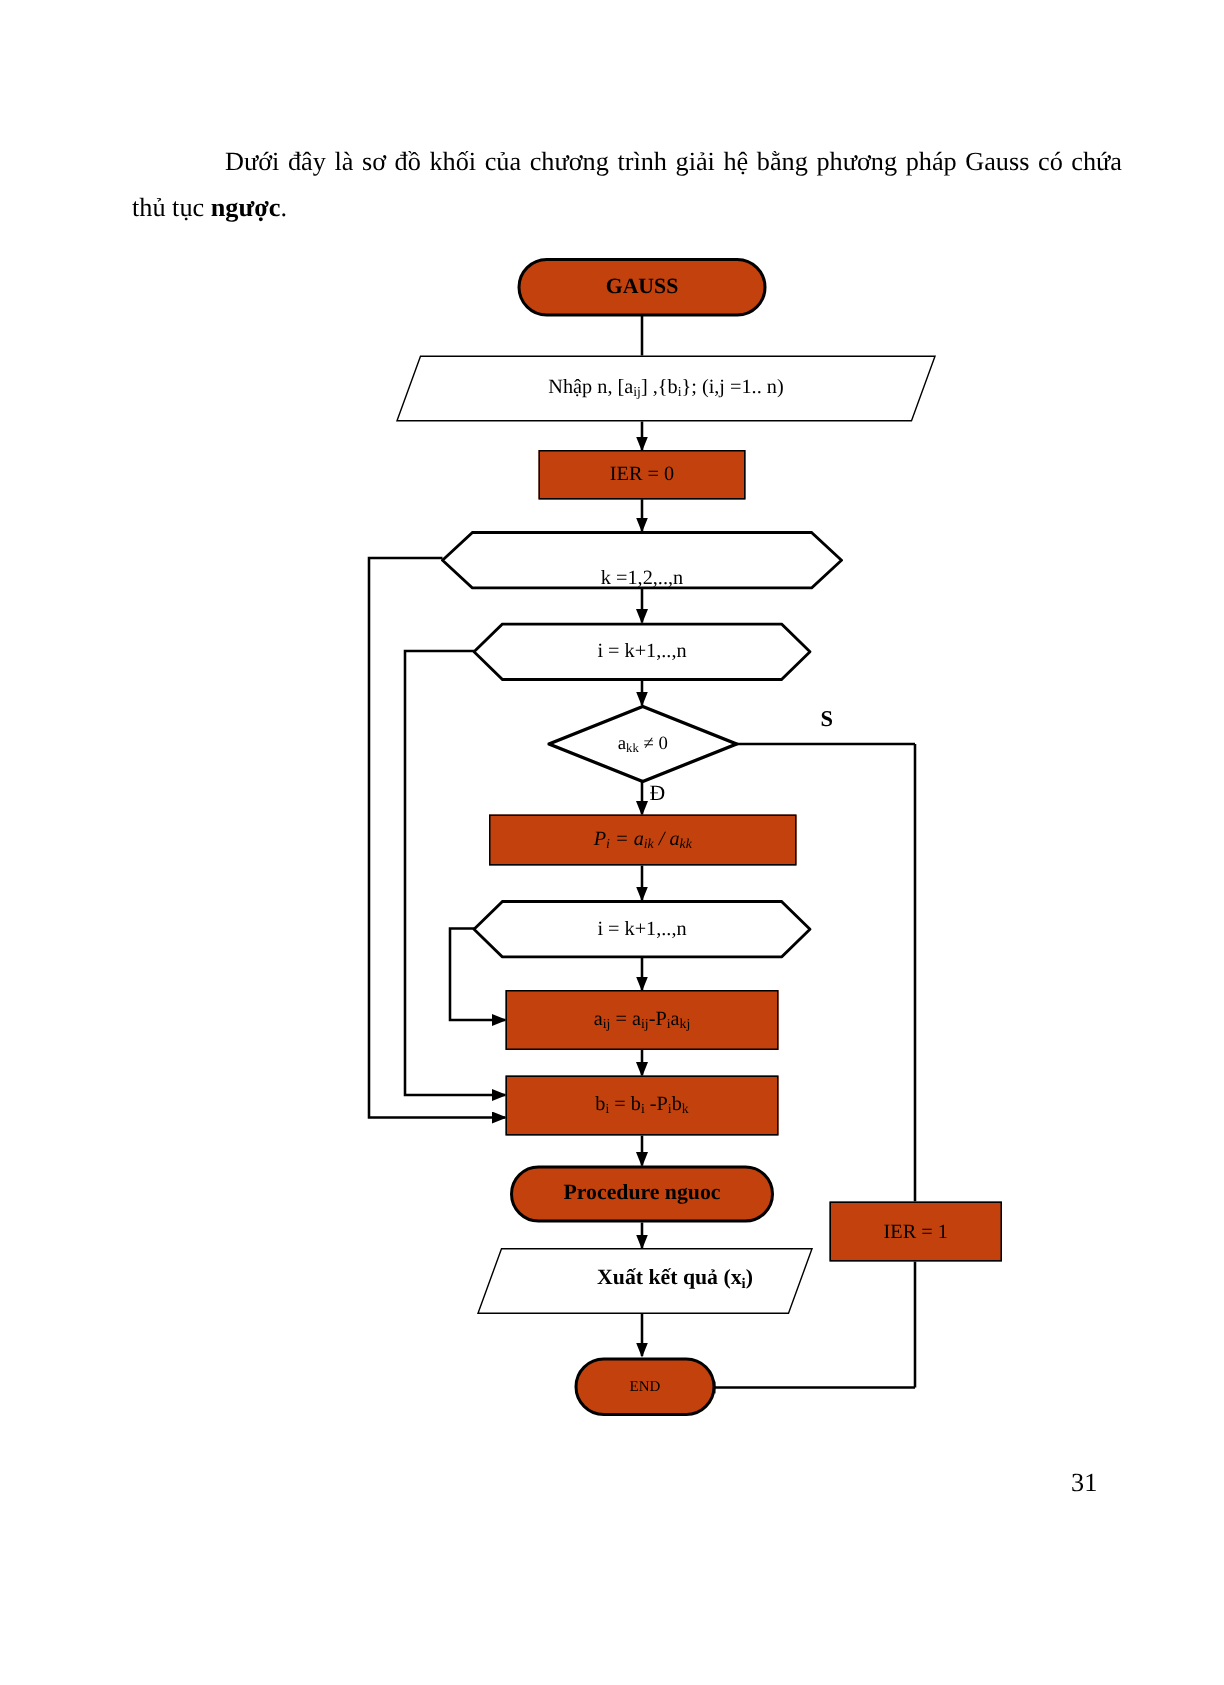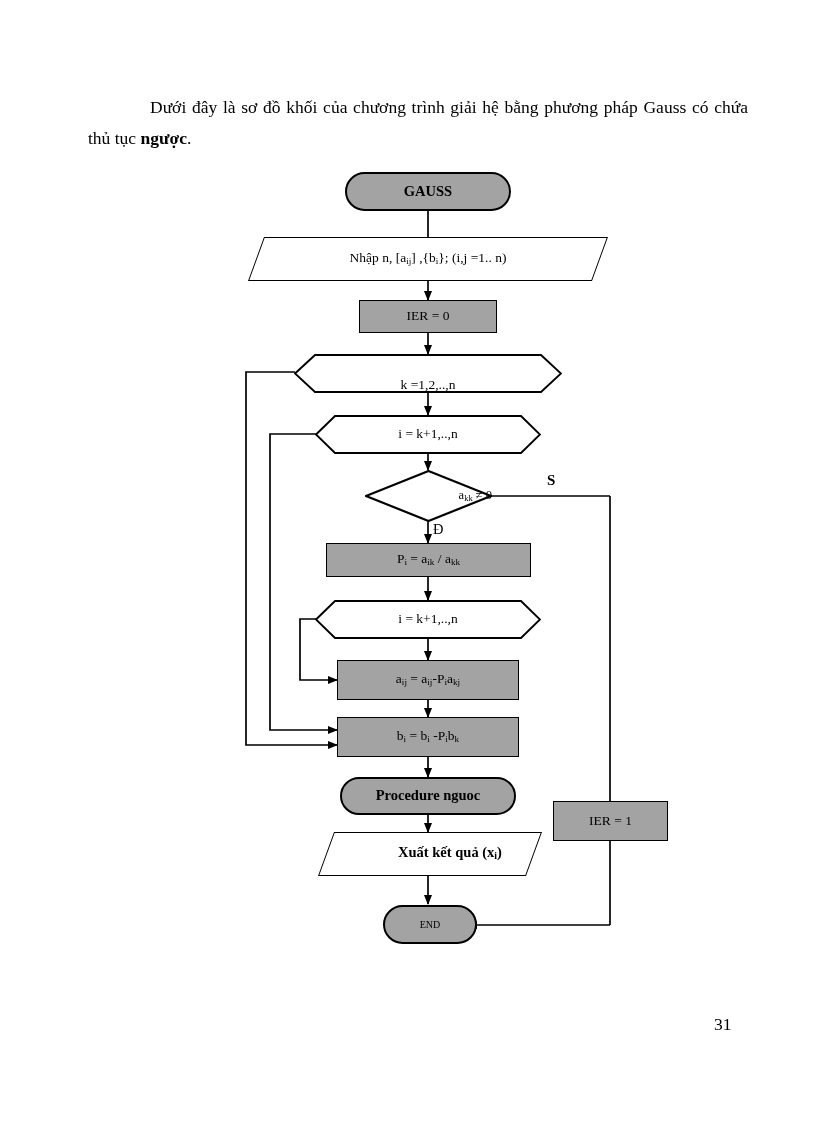--- a/index.html
+++ b/index.html
@@ -28,41 +28,40 @@
   }
   .para .indent { display: inline-block; width: 62px; }
   .para b { font-weight: bold; }
 
   
   .page-no {
     position: absolute;
     left: 714px;
     top: 978px;
     font-size: 17.5px;
-    margin-top: 36px;
   }
 
   
   #flow {
     position: absolute;
     left: 0;
     top: 0;
     width: 816px;
     height: 1123px;
   }
   .node {
     position: absolute;
     display: flex;
     align-items: center;
     justify-content: center;
     box-sizing: border-box;
     font-size: 13.5px;
     line-height: 1.1;
     text-align: center;
-    background: #a3a3a3;
+    background: #c2410c;
     white-space: nowrap;
   }
   .node .lbl { position: relative; z-index: 2; }
   .node sub { font-size: 0.68em; vertical-align: -0.25em; }
 
   
   .terminator {
     border: 2.6px solid #000;
     border-radius: 999px;
     font-weight: bold;
@@ -83,21 +82,21 @@
     background: #ffffff;
     z-index: 1;
   }
   .io.bold .lbl { font-weight: bold; font-size: 14.5px; margin-left: 40px; }
 
   
   .hexwrap { background: transparent; border: none; }
   .hexwrap svg { position: absolute; left: 0; top: 0; }
 
   
-  .diamond { background: transparent; border: none; justify-content: flex-end; }
+  .diamond { background: transparent; border: none; }
   .diamond svg { position: absolute; left: 0; top: 0; }
 
   
   .branch-label {
     position: absolute;
     font-size: 15px;
     font-weight: bold;
   }
   .branch-label.serif-d { font-weight: normal; font-size: 14.5px; }
 </style>
@@ -153,21 +152,21 @@
     <line x1="610" y1="496" x2="610" y2="801"></line>
     <line x1="610" y1="841" x2="610" y2="925"></line>
     <line x1="610" y1="925" x2="468" y2="925" marker-end="url(#arr)"></line>
   </g>
 </svg>
 
 <div class="node terminator" style="left:345px; top:172px; width:166px; height:39px;">
   <span class="lbl">GAUSS</span>
 </div>
 
-<div class="node io" style="left:256px; top:237px; width:344px; height:44px;">
+<div class="node io" style="left:272px; top:237px; width:344px; height:44px;">
   <span class="skew"></span>
   <span class="lbl"><span>Nhập n, [a</span><sub>ij</sub><span>] ,{b</span><sub>i</sub><span>}; (i,j =1.. n)</span></span>
 </div>
 
 <div class="node process" style="left:359px; top:300px; width:138px; height:33px;">
   <span class="lbl">IER = 0</span>
 </div>
 
 <div class="node hexwrap" style="left:294px; top:354px; width:268px; height:39px;align-items:flex-end;">
   <svg width="268" height="39">
@@ -186,21 +185,21 @@
 <div class="node diamond" style="left:365px; top:470px; width:127px; height:52px;">
   <svg width="127" height="52">
     <polygon points="63.5,1 126,26 63.5,51 1,26" fill="#fff" stroke="#000" stroke-width="2.2"></polygon>
   </svg>
   <span class="lbl" style="font-size:12.5px"><span>a</span><sub>kk</sub><span> ≠ 0</span></span>
 </div>
 
 <div class="branch-label" style="left:547px; top:472px;">S</div>
 <div class="branch-label serif-d" style="left:433px; top:521px;">Đ</div>
 
-<div class="node process" style="left:326px; top:543px; width:205px; height:34px;">
+<div class="node process" style="left:326px; top:543px; width:205px; height:34px;font-style:italic;">
   <span class="lbl"><span>P</span><sub>i</sub><span> = a</span><sub>ik</sub><span> / a</span><sub>kk</sub></span>
 </div>
 
 <div class="node hexwrap" style="left:315px; top:600px; width:226px; height:39px;">
   <svg width="226" height="39">
     <polygon points="1,19.5 20,1 206,1 225,19.5 206,38 20,38" fill="#fff" stroke="#000" stroke-width="1.9"></polygon>
   </svg>
   <span class="lbl">i = k+1,..,n</span>
 </div>
 

